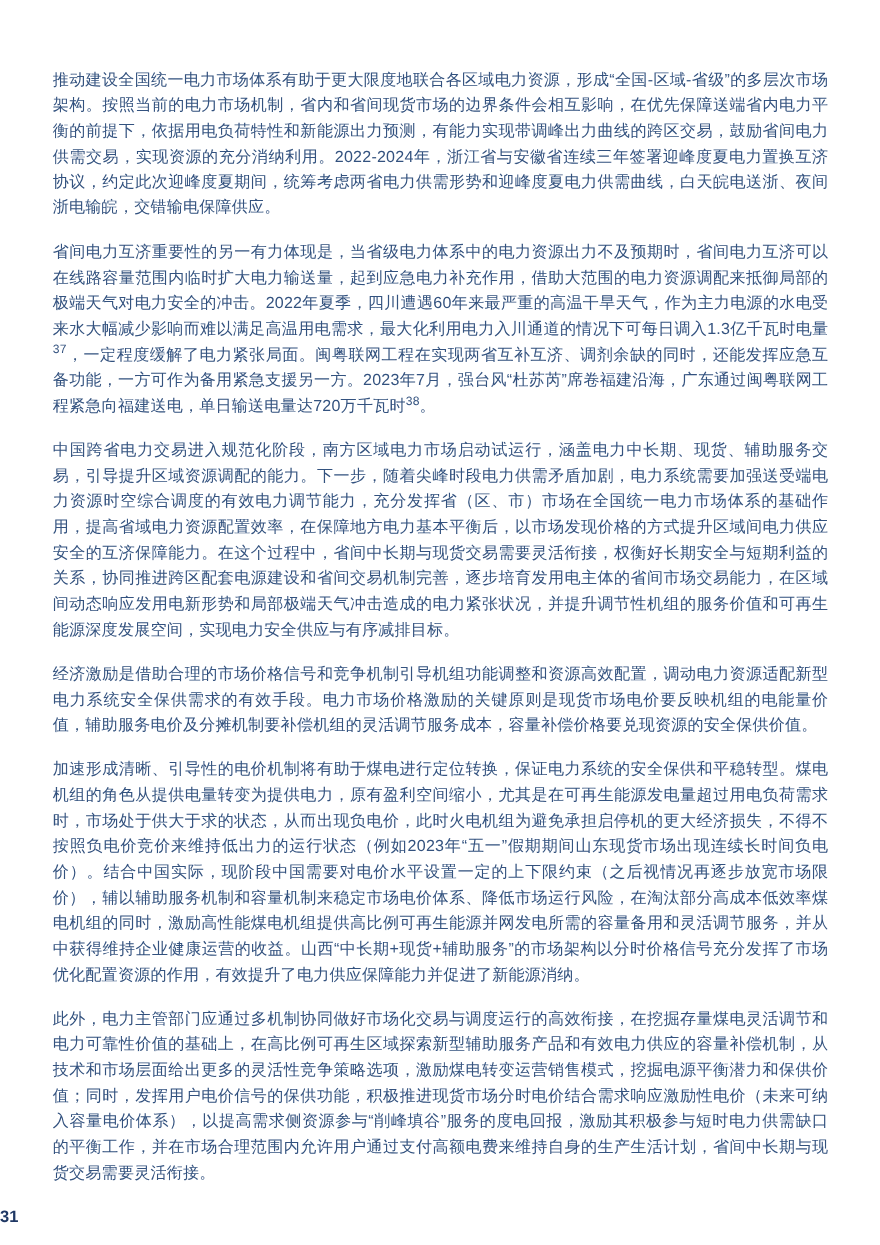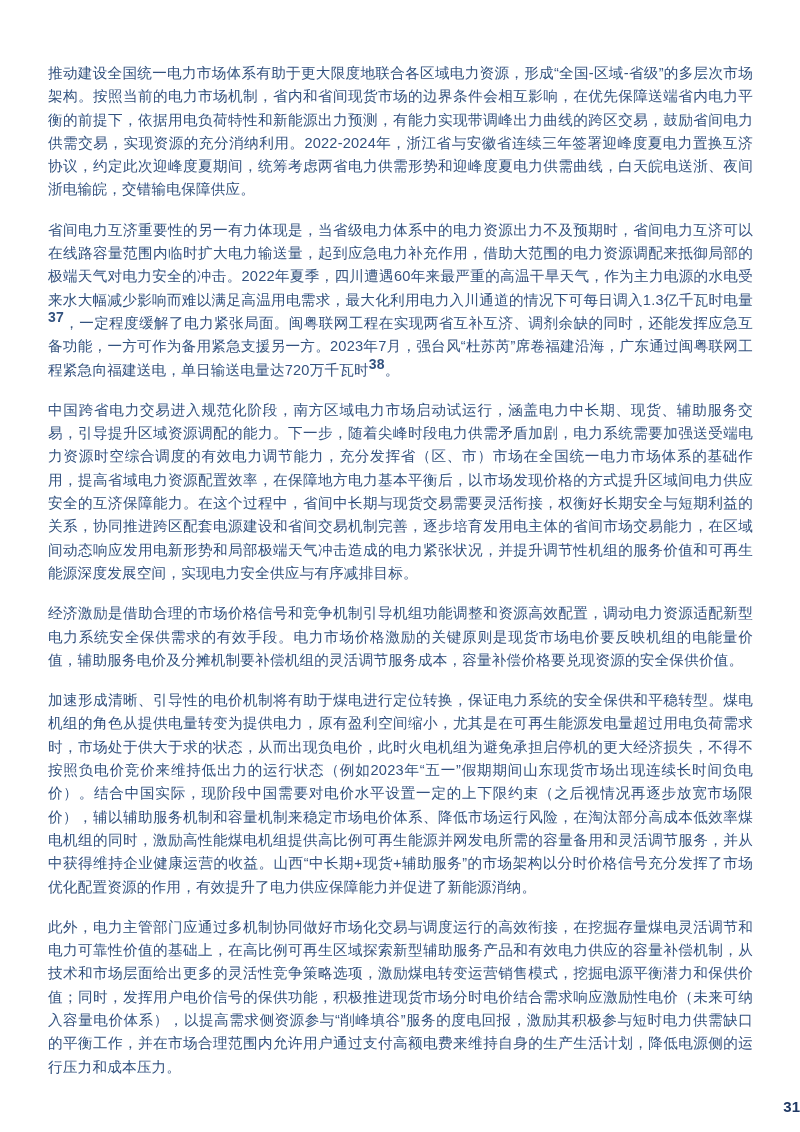--- a/index.html
+++ b/index.html
@@ -27,48 +27,47 @@
     letter-spacing: 0.2px;
   }
   .doc-body h2.section-heading {
     margin: 27px 0 17px 0;
     font-size: 15.5px;
     font-weight: bold;
     color: #1F3864;
     letter-spacing: 0.3px;
   }
   .doc-body sup.footnote-ref {
-    font-size: 14px;
+    font-size: 11px;
     line-height: 0;
     vertical-align: super;
-    font-weight: bold;
   }
   .page-footer {
     position: absolute;
     left: 0;
     right: 0;
     bottom: 16px;
-    text-align: right;
+    text-align: left;
   }
   .page-number {
     display: inline-block;
     font-size: 15px;
     font-weight: bold;
     color: #1F3864;
     font-family: "Liberation Sans", sans-serif;
   }
 </style>
 </head>
 <body>
 
 <div class="page" style="background: rgb(255, 255, 255);">
   <main class="doc-body" id="doc-body">
       <p class="body-paragraph" style="color: rgb(51, 82, 127);">推动建设全国统一电力市场体系有助于更大限度地联合各区域电力资源，形成“全国-区域-省级”的多层次市场架构。按照当前的电力市场机制，省内和省间现货市场的边界条件会相互影响，在优先保障送端省内电力平衡的前提下，依据用电负荷特性和新能源出力预测，有能力实现带调峰出力曲线的跨区交易，鼓励省间电力供需交易，实现资源的充分消纳利用。2022-2024年，浙江省与安徽省连续三年签署迎峰度夏电力置换互济协议，约定此次迎峰度夏期间，统筹考虑两省电力供需形势和迎峰度夏电力供需曲线，白天皖电送浙、夜间浙电输皖，交错输电保障供应。</p>
       <p class="body-paragraph" style="color: rgb(51, 82, 127);">省间电力互济重要性的另一有力体现是，当省级电力体系中的电力资源出力不及预期时，省间电力互济可以在线路容量范围内临时扩大电力输送量，起到应急电力补充作用，借助大范围的电力资源调配来抵御局部的极端天气对电力安全的冲击。2022年夏季，四川遭遇60年来最严重的高温干旱天气，作为主力电源的水电受来水大幅减少影响而难以满足高温用电需求，最大化利用电力入川通道的情况下可每日调入1.3亿千瓦时电量<sup class="footnote-ref">37</sup>，一定程度缓解了电力紧张局面。闽粤联网工程在实现两省互补互济、调剂余缺的同时，还能发挥应急互备功能，一方可作为备用紧急支援另一方。2023年7月，强台风“杜苏芮”席卷福建沿海，广东通过闽粤联网工程紧急向福建送电，单日输送电量达720万千瓦时<sup class="footnote-ref">38</sup>。</p>
       <p class="body-paragraph" style="color: rgb(51, 82, 127);">中国跨省电力交易进入规范化阶段，南方区域电力市场启动试运行，涵盖电力中长期、现货、辅助服务交易，引导提升区域资源调配的能力。下一步，随着尖峰时段电力供需矛盾加剧，电力系统需要加强送受端电力资源时空综合调度的有效电力调节能力，充分发挥省（区、市）市场在全国统一电力市场体系的基础作用，提高省域电力资源配置效率，在保障地方电力基本平衡后，以市场发现价格的方式提升区域间电力供应安全的互济保障能力。在这个过程中，省间中长期与现货交易需要灵活衔接，权衡好长期安全与短期利益的关系，协同推进跨区配套电源建设和省间交易机制完善，逐步培育发用电主体的省间市场交易能力，在区域间动态响应发用电新形势和局部极端天气冲击造成的电力紧张状况，并提升调节性机组的服务价值和可再生能源深度发展空间，实现电力安全供应与有序减排目标。</p>
       <p class="body-paragraph" style="color: rgb(51, 82, 127);">经济激励是借助合理的市场价格信号和竞争机制引导机组功能调整和资源高效配置，调动电力资源适配新型电力系统安全保供需求的有效手段。电力市场价格激励的关键原则是现货市场电价要反映机组的电能量价值，辅助服务电价及分摊机制要补偿机组的灵活调节服务成本，容量补偿价格要兑现资源的安全保供价值。</p>
       <p class="body-paragraph" style="color: rgb(51, 82, 127);">加速形成清晰、引导性的电价机制将有助于煤电进行定位转换，保证电力系统的安全保供和平稳转型。煤电机组的角色从提供电量转变为提供电力，原有盈利空间缩小，尤其是在可再生能源发电量超过用电负荷需求时，市场处于供大于求的状态，从而出现负电价，此时火电机组为避免承担启停机的更大经济损失，不得不按照负电价竞价来维持低出力的运行状态（例如2023年“五一”假期期间山东现货市场出现连续长时间负电价）。结合中国实际，现阶段中国需要对电价水平设置一定的上下限约束（之后视情况再逐步放宽市场限价），辅以辅助服务机制和容量机制来稳定市场电价体系、降低市场运行风险，在淘汰部分高成本低效率煤电机组的同时，激励高性能煤电机组提供高比例可再生能源并网发电所需的容量备用和灵活调节服务，并从中获得维持企业健康运营的收益。山西“中长期+现货+辅助服务”的市场架构以分时价格信号充分发挥了市场优化配置资源的作用，有效提升了电力供应保障能力并促进了新能源消纳。</p>
-      <p class="body-paragraph" style="color: rgb(51, 82, 127);">此外，电力主管部门应通过多机制协同做好市场化交易与调度运行的高效衔接，在挖掘存量煤电灵活调节和电力可靠性价值的基础上，在高比例可再生区域探索新型辅助服务产品和有效电力供应的容量补偿机制，从技术和市场层面给出更多的灵活性竞争策略选项，激励煤电转变运营销售模式，挖掘电源平衡潜力和保供价值；同时，发挥用户电价信号的保供功能，积极推进现货市场分时电价结合需求响应激励性电价（未来可纳入容量电价体系），以提高需求侧资源参与“削峰填谷”服务的度电回报，激励其积极参与短时电力供需缺口的平衡工作，并在市场合理范围内允许用户通过支付高额电费来维持自身的生产生活计划，降低电源侧的运行压力和成本压力。</p>
+      <p class="body-paragraph" style="color: rgb(51, 82, 127);">此外，电力主管部门应通过多机制协同做好市场化交易与调度运行的高效衔接，在挖掘存量煤电灵活调节和电力可靠性价值的基础上，在高比例可再生区域探索新型辅助服务产品和有效电力供应的容量补偿机制，从技术和市场层面给出更多的灵活性竞争策略选项，激励煤电转变运营销售模式，挖掘电源平衡潜力和保供价值；同时，发挥用户电价信号的保供功能，积极推进现货市场分时电价结合需求响应激励性电价（未来可纳入容量电价体系），以提高需求侧资源参与“削峰填谷”服务的度电回报，激励其积极参与短时电力供需缺口的平衡工作，并在市场合理范围内允许用户通过支付高额电费来维持自身的生产生活计划，省间中长期与现货交易需要灵活衔接。</p>
     </main>
   <div class="page-footer">
     <span class="page-number" style="color: rgb(31, 56, 100);">31</span>
   </div>
 </div>
 
 </body></html>

